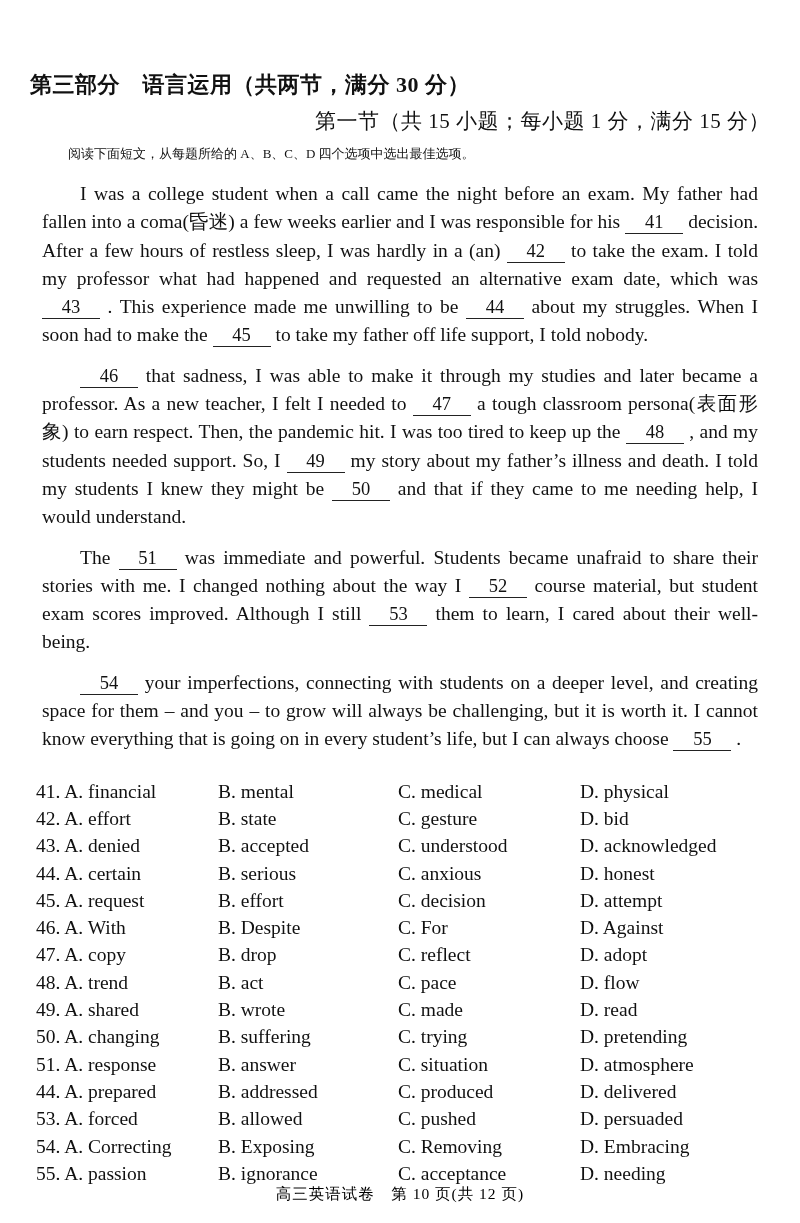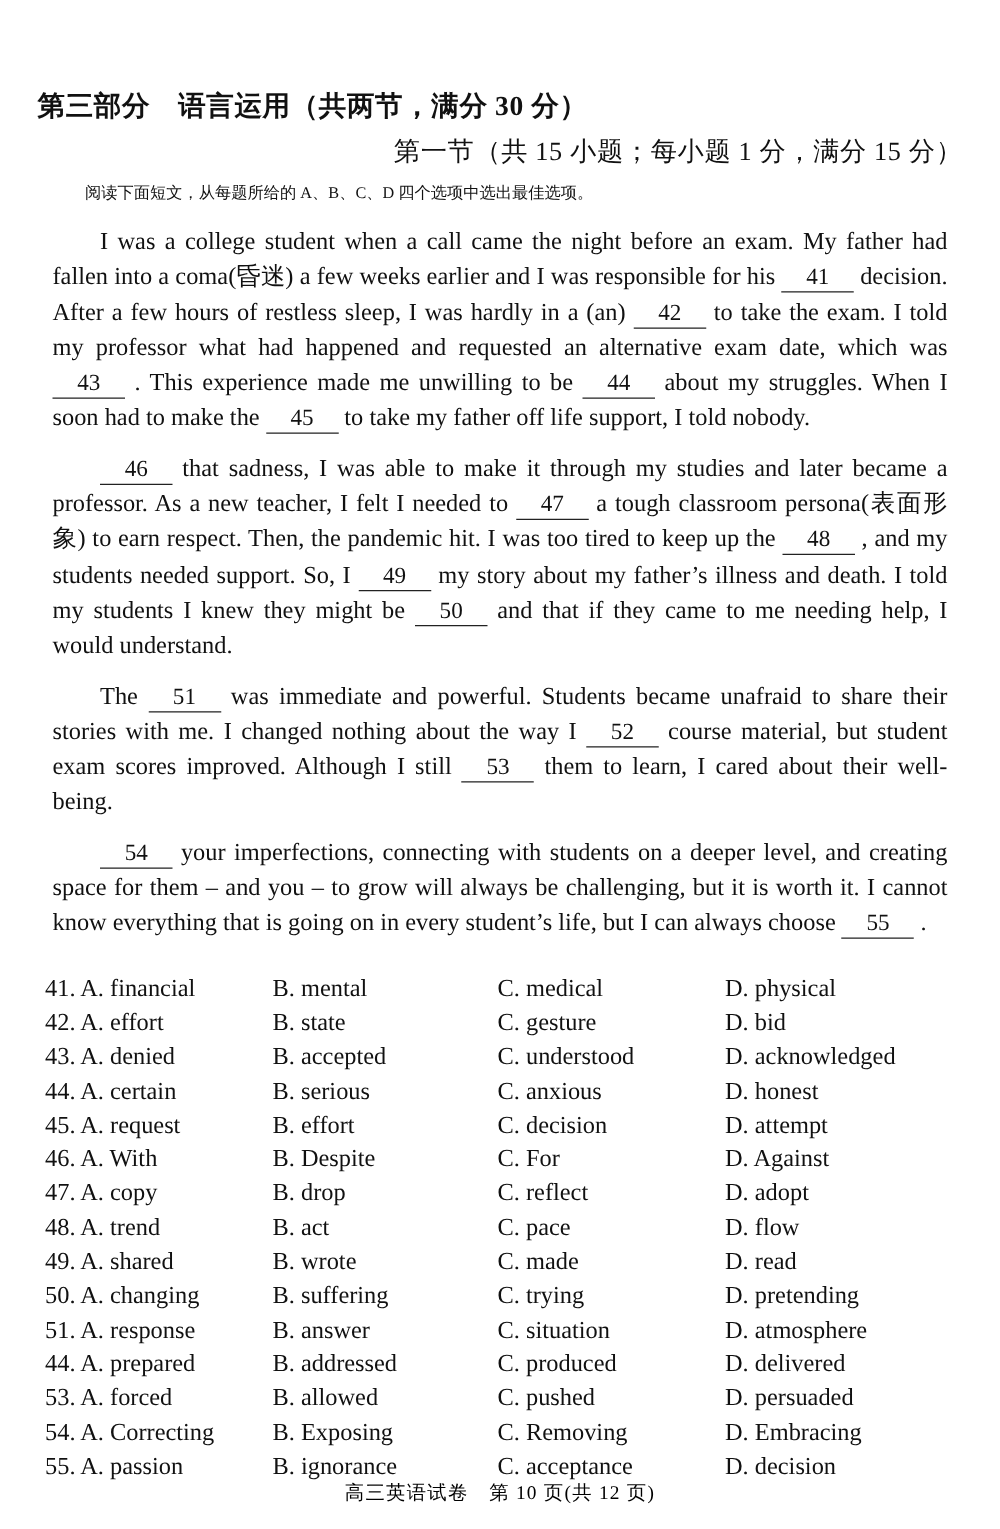--- a/index.html
+++ b/index.html
@@ -185,18 +185,18 @@
       <div class="q-row">
         <div class="q-cell">54. A. Correcting</div>
         <div class="q-cell">B. Exposing</div>
         <div class="q-cell">C. Removing</div>
         <div class="q-cell">D. Embracing</div>
       </div>
       <div class="q-row">
         <div class="q-cell">55. A. passion</div>
         <div class="q-cell">B. ignorance</div>
         <div class="q-cell">C. acceptance</div>
-        <div class="q-cell">D. decision</div>
+        <div class="q-cell">D. needing</div>
       </div>
     </div>
 
   <div class="footer">高三英语试卷　第 10 页(共 12 页)</div>
 </div>
 
 </body></html>

